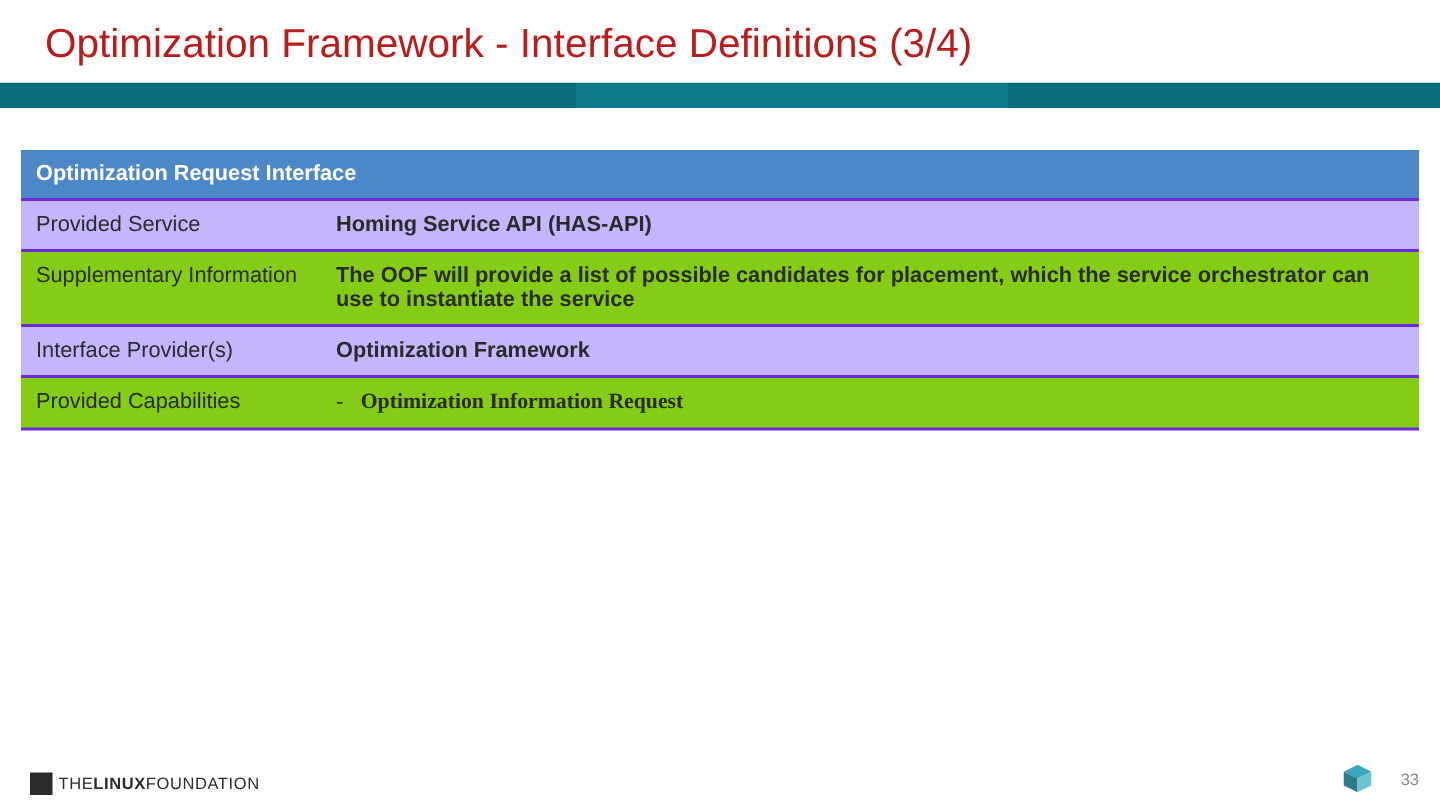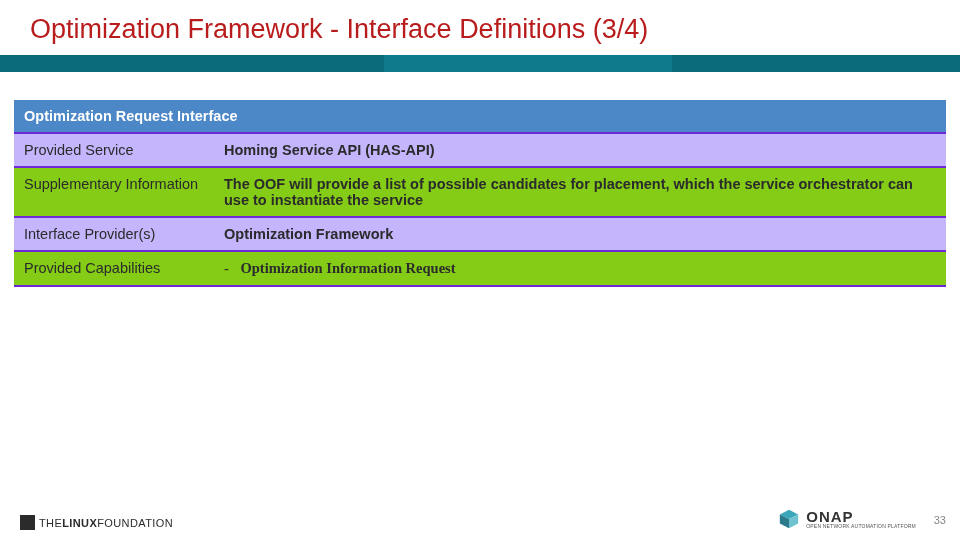--- a/index.html
+++ b/index.html
@@ -85,20 +85,16 @@
       </span>
     </div>
     <div class="onap-logo">
       <span class="onap-cube">
         <svg viewBox="0 0 24 24">
             <polygon points="12,2 22,7 12,12 2,7" fill="#3aa6b9"></polygon>
             <polygon points="2,7 12,12 12,22 2,17" fill="#2b7a8c"></polygon>
             <polygon points="22,7 22,17 12,22 12,12" fill="#6fc2d0"></polygon>
           </svg>
       </span>
-      <span class="onap-text">
-        <span class="onap-name">ONAP</span>
-        <span class="onap-tag">OPEN NETWORK AUTOMATION PLATFORM</span>
-      </span>
     </div>
     <div class="page-num">33</div>
   </div>
 </div>
 
 </body></html>

